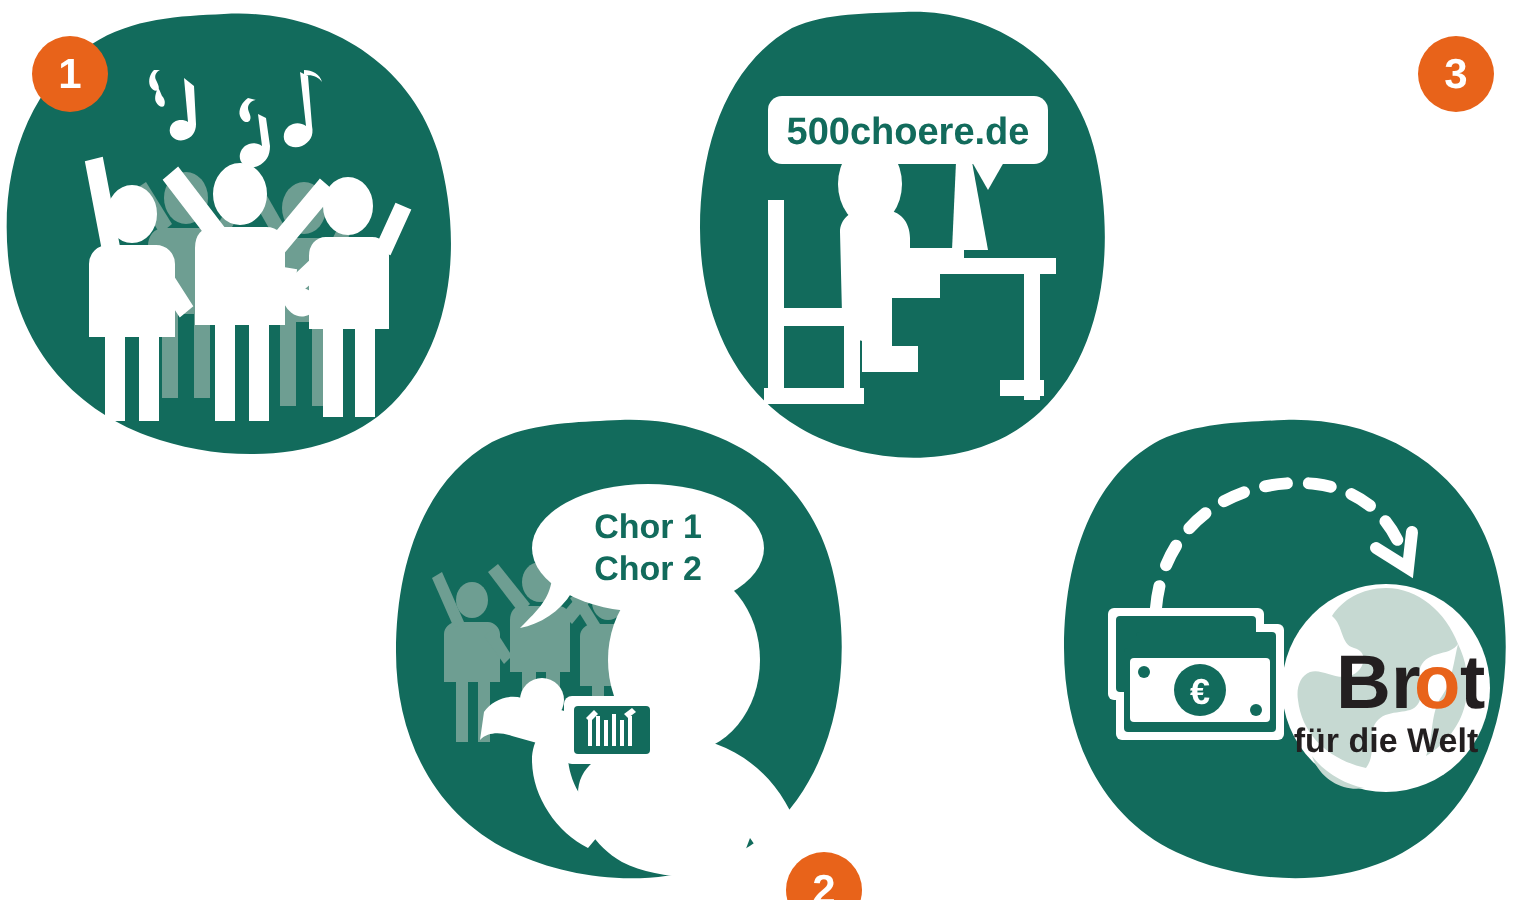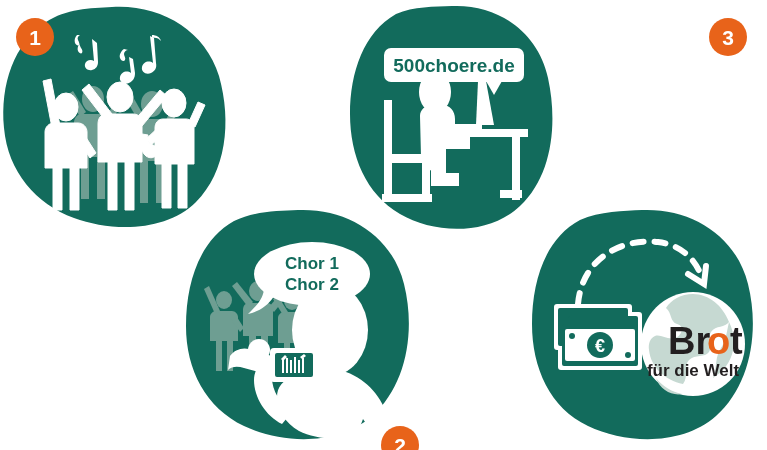--- a/index.html
+++ b/index.html
@@ -10,21 +10,21 @@
   .stage{position:absolute;inset:0;width:767px;height:450px;}
   .panel{position:absolute;}
   .panel svg{display:block;overflow:visible;}
   .badge{position:absolute;width:38px;height:38px;border-radius:50%;
          background:#E8631A;display:flex;align-items:center;justify-content:center;
          color:#ffffff;font-size:21px;font-weight:bold;line-height:1;z-index:5;}
   .bubble-text{font-family:"Liberation Sans","DejaVu Sans",sans-serif;
                fill:#126B5C;font-weight:bold;}
   
   #panel-1{left:0px;  top:4px;}
-  #panel-2{left:182px;top:208px;}
+  #panel-2{left:194px;top:208px;}
   #panel-3{left:348px;top:4px;}
   #panel-4{left:530px;top:208px;}
   #badge-1{left:16px; top:14px;}
   #badge-2{left:199px;top:218px;}
   #badge-3{left:361px;top:14px;}
 </style>
 </head>
 <body>
 
 <div class="stage">

